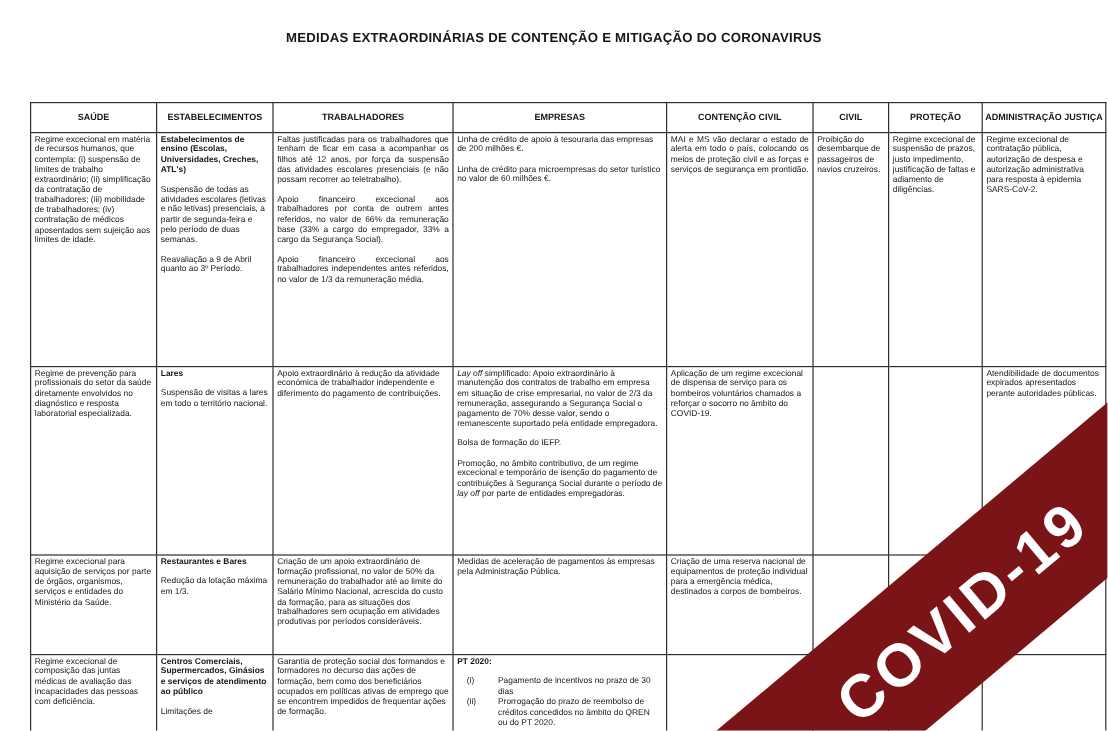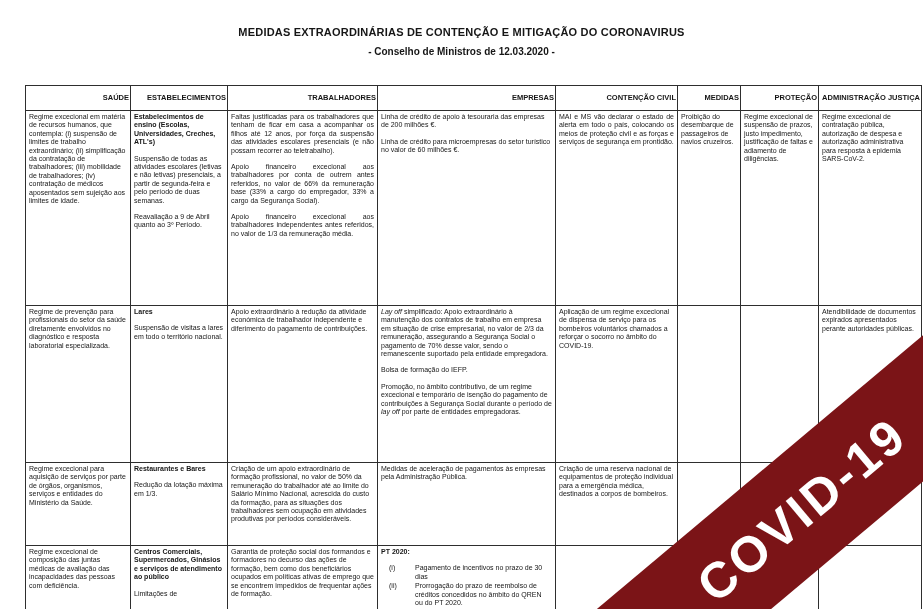--- a/index.html
+++ b/index.html
@@ -7,62 +7,61 @@
         font-family:"Liberation Sans",sans-serif;color:#161616;}
   .doc-title{position:absolute;top:26px;left:0;width:100%;text-align:center;
              font-weight:bold;font-size:11px;letter-spacing:.2px;}
   .doc-subtitle{position:absolute;top:46px;left:0;width:100%;text-align:center;
                 font-weight:bold;font-size:10px;}
   table.measures{position:absolute;left:25px;top:85px;width:896px;
                  border-collapse:collapse;table-layout:fixed;}
   table.measures th, table.measures td{
     border:1px solid #2e2e2e;vertical-align:top;padding:2px 3px;
     font-size:7px;line-height:1.2;overflow:hidden;word-wrap:break-word;}
-  table.measures th{font-size:7.5px;font-weight:bold;text-align:right;
+  table.measures th{font-size:7.5px;font-weight:bold;text-align:center;
                     vertical-align:middle;padding:2px 1px;line-height:1.15;}
   td .para{margin:0 0 8px 0;}
   td .para:last-child{margin-bottom:0;}
   .b{font-weight:bold;}
   .i{font-style:italic;}
   td.justify{text-align:justify;}
   .li{display:flex;margin:0 0 1px 0;}
   .li .m{flex:0 0 26px;padding-left:8px;}
   .li .t{flex:1;padding-right:4px;}
   .ribbon{position:absolute;left:-198px;top:454px;width:2000px;height:112px;
           transform:rotate(-40deg);display:flex;align-items:center;justify-content:center;
           background:#7b1417;}
   .ribbon-label{color:#ffffff;font-weight:bold;font-size:50px;letter-spacing:3px;
                 font-family:"Liberation Sans",sans-serif;white-space:nowrap;}
 </style>
 </head>
 <body>
 
 <div class="page">
   <div class="doc-title">MEDIDAS EXTRAORDINÁRIAS DE CONTENÇÃO E MITIGAÇÃO DO CORONAVIRUS</div>
-  <div class="doc-subtitle">- Conselho de Ministros de 12.03.2020 -</div>
 
   <table class="measures">
     <colgroup id="cols">
         <col style="width: 105px;">
         <col style="width: 97px;">
         <col style="width: 150px;">
         <col style="width: 178px;">
         <col style="width: 122px;">
         <col style="width: 63px;">
         <col style="width: 78px;">
         <col style="width: 103px;">
       </colgroup>
     <thead>
         <tr id="hrow" style="height: 25px;">
           <th>SAÚDE</th>
           <th>ESTABELECIMENTOS</th>
           <th>TRABALHADORES</th>
           <th>EMPRESAS</th>
           <th>CONTENÇÃO CIVIL</th>
-          <th>MEDIDAS</th>
+          <th>CIVIL</th>
           <th>PROTEÇÃO</th>
           <th>ADMINISTRAÇÃO JUSTIÇA</th>
         </tr>
       </thead>
     <tbody id="tbody">
         <tr style="height: 195px;">
           <td>
             <div class="para"><span>Regime excecional em matéria de recursos humanos, que contempla: (i) suspensão de limites de trabalho extraordinário; (ii) simplificação da contratação de trabalhadores; (iii) mobilidade de trabalhadores; (iv) contratação de médicos aposentados sem sujeição aos limites de idade.</span></div>
           </td>
           <td>

